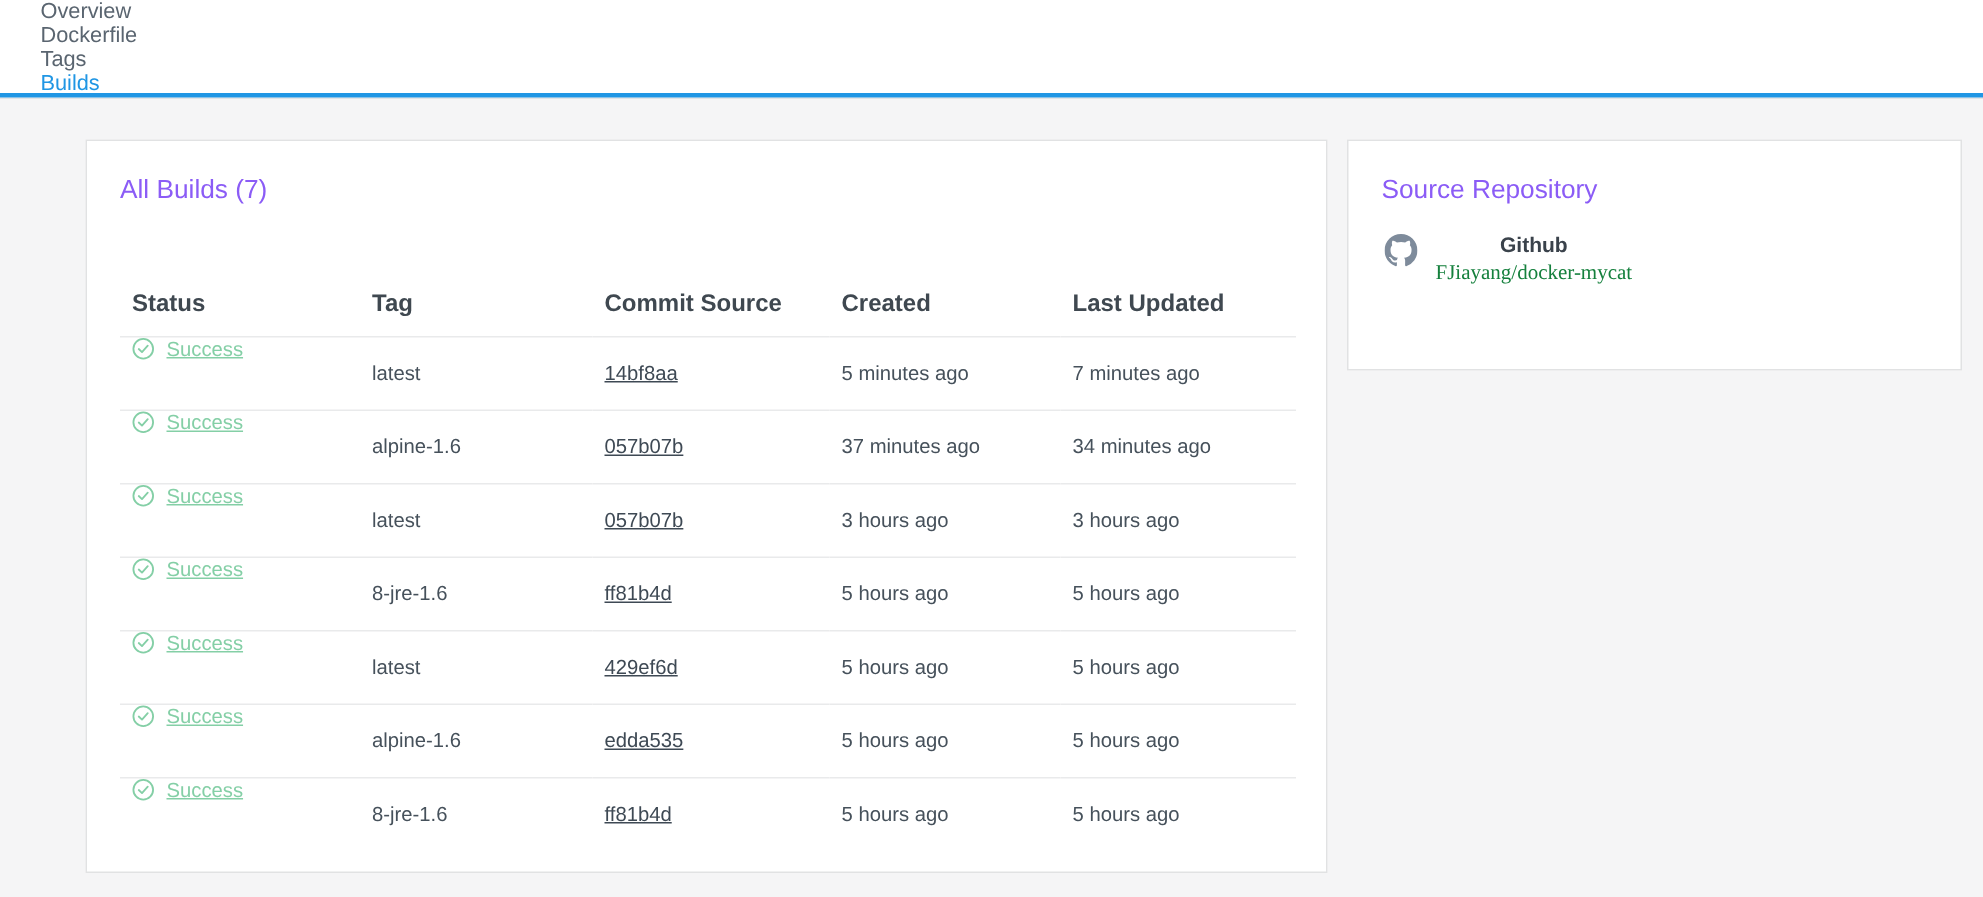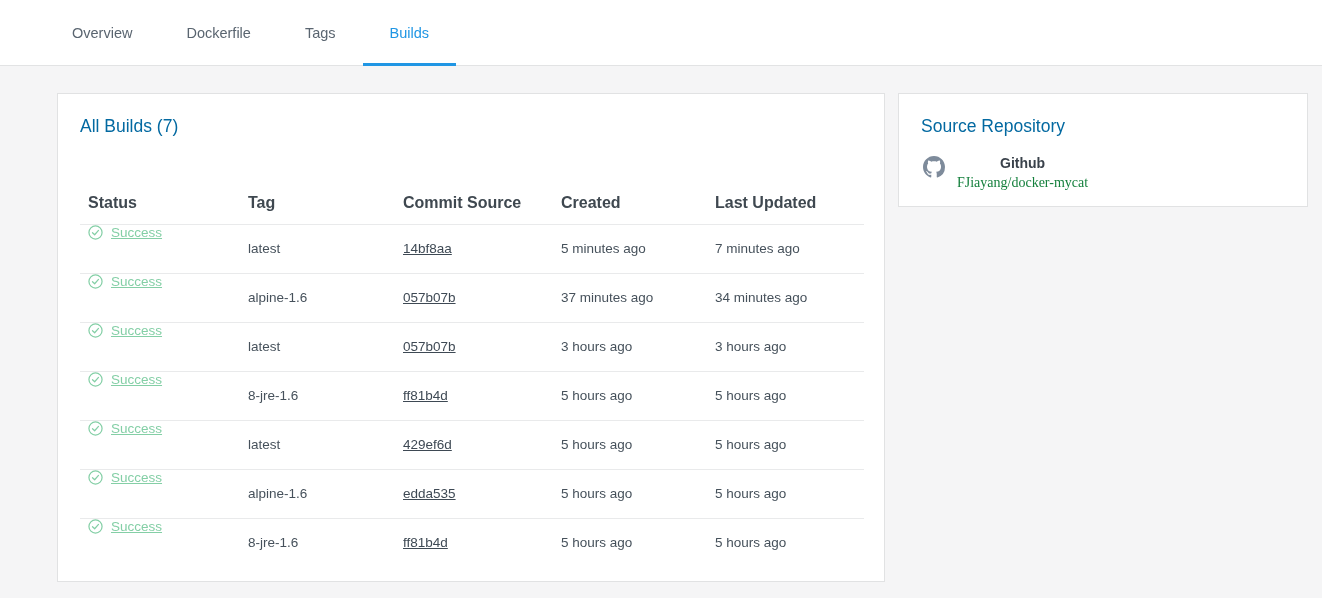--- a/index.html
+++ b/index.html
@@ -9,21 +9,21 @@
     background:#f5f5f6;
     font-family:"Liberation Sans", sans-serif;
     color:#46515b;
     overflow:hidden;
   }
   
   .topnav {
     height:66px; background:#ffffff;
     border-bottom:1px solid #e2e3e4;
     display:flex; align-items:stretch;
-    padding-left:45px;
+    flex-direction:column;
   }
   .tab {
     display:flex; align-items:center;
     padding:0 27px;
     font-size:14.5px; color:#5a6570;
     cursor:pointer; position:relative;
   }
   .tab.active { color:#2096e4; }
   .tab.active::after {
     content:""; position:absolute; left:0; right:0; bottom:-1px;
@@ -32,23 +32,23 @@
   
   .content {
     display:flex; align-items:flex-start;
     padding:27px 14px 0 57px; gap:13px;
   }
   .card {
     background:#ffffff;
     border:1px solid #e1e2e3;
   }
   .main-card { width:828px; height:489px; }
-  .side-card { width:410px; height:114px; }
+  .side-card { width:410px; height:154px; }
   .panel-title {
-    font-size:17.5px; color:#0369a1;
+    font-size:17.5px; color:#8b5cf6;
     padding:21px 22px 0 22px;
     line-height:22px;
   }
   
   table.builds {
     border-collapse:collapse;
     margin:45px 22px 0 22px;
     width:784px;
     table-layout:fixed;
   }

